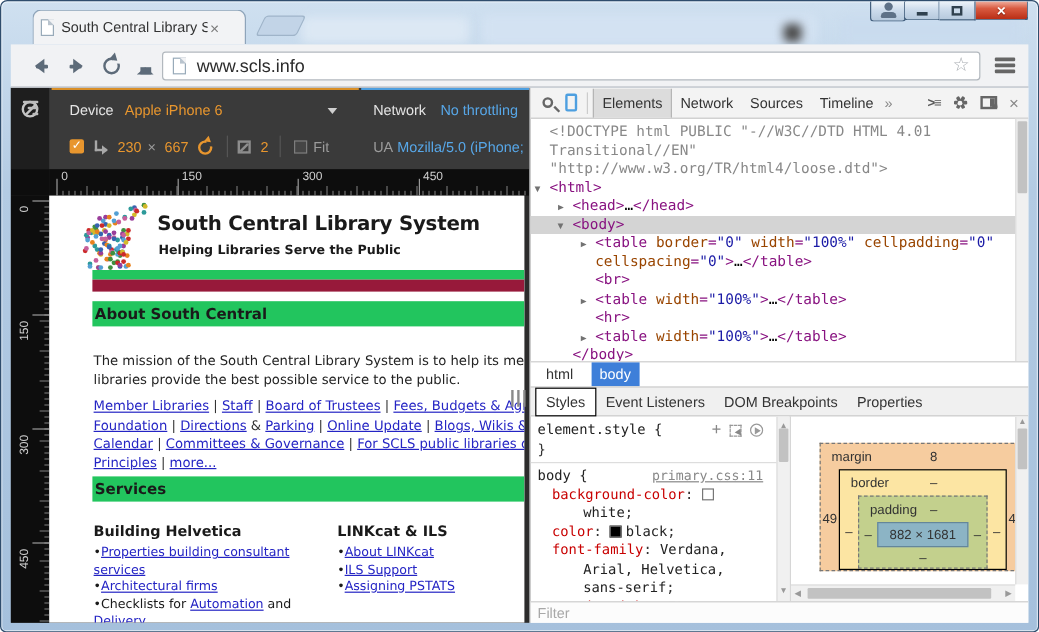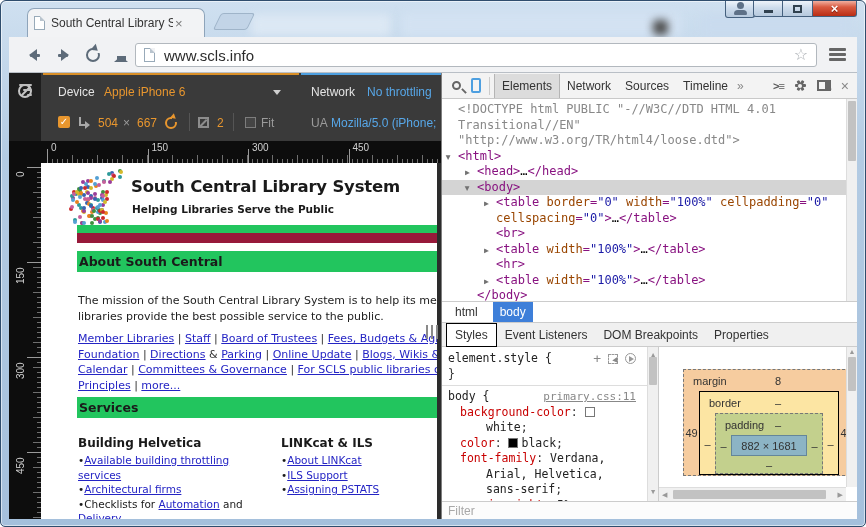--- a/index.html
+++ b/index.html
@@ -275,21 +275,21 @@
         </div>
         <i class="topline o"></i>
         <i class="topline b"></i>
         <span class="lab row1" style="left:49px;">Device</span>
         <span class="orange row1" style="left:95px;">Apple iPhone 6</span>
         <i class="caret" style="left:264px;top:17px;"></i>
         <span class="lab row1" style="left:302px;">Network</span>
         <span class="blue row1" style="left:358px;">No throttling</span>
         <span class="cb" style="left:49px;top:43px;">✓</span>
         <i class="rot" style="left:70px;top:44px;"></i>
-        <span class="orange row2" style="left:89px;">504</span>
+        <span class="orange row2" style="left:89px;">230</span>
         <span class="gray row2" style="left:114px;">×</span>
         <span class="orange row2" style="left:128px;">667</span>
         <span class="swap" style="position:absolute;left:156px;top:44px;"></span>
         <i class="vsep" style="left:180px;top:40px;"></i>
         <i class="dpr-ic" style="left:189px;top:44px;"></i>
         <span class="orange row2" style="left:208px;">2</span>
         <i class="vsep" style="left:224px;top:40px;"></i>
         <span class="cb-off" style="left:236px;top:44px;"></span>
         <span class="gray row2" style="left:252px;">Fit</span>
         <span class="gray row2" style="left:302px;">UA</span>
@@ -582,21 +582,21 @@
         <div class="navlinks" id="navLinks">
             <div class="nav-line"><span class="plink">Member Libraries</span><span class="psep"> | </span><span class="plink">Staff</span><span class="psep"> | </span><span class="plink">Board of Trustees</span><span class="psep"> | </span><span class="plink">Fees, Budgets &amp; Agreement</span></div>
             <div class="nav-line"><span class="plink">Foundation</span><span class="psep"> | </span><span class="plink">Directions</span><span class="psep"> &amp; </span><span class="plink">Parking</span><span class="psep"> | </span><span class="plink">Online Update</span><span class="psep"> | </span><span class="plink">Blogs, Wikis &amp; More</span></div>
             <div class="nav-line"><span class="plink">Calendar</span><span class="psep"> | </span><span class="plink">Committees &amp; Governance</span><span class="psep"> | </span><span class="plink">For SCLS public libraries only</span></div>
             <div class="nav-line"><span class="plink">Principles</span><span class="psep"> | </span><span class="plink">more...</span></div>
           </div>
         <div class="band cream hband" style="top:234px;">Services</div>
         <div class="pcols" id="pageCols">
             <div class="pcol">
               <div class="pcol-h">Building Helvetica</div>
-              <div class="pli"><span>•</span><span class="plink">Available building throttling services</span></div>
+              <div class="pli"><span>•</span><span class="plink">Properties building consultant services</span></div>
               <div class="pli"><span>•</span><span class="plink">Architectural firms</span></div>
               <div class="pli"><span>•</span><span>Checklists for </span><span class="plink">Automation</span><span> and </span><span class="plink">Delivery</span></div>
             </div>
             <div class="pcol">
               <div class="pcol-h">LINKcat &amp; ILS</div>
               <div class="pli"><span>•</span><span class="plink">About LINKcat</span></div>
               <div class="pli"><span>•</span><span class="plink">ILS Support</span></div>
               <div class="pli"><span>•</span><span class="plink">Assigning PSTATS</span></div>
             </div>
           </div>

